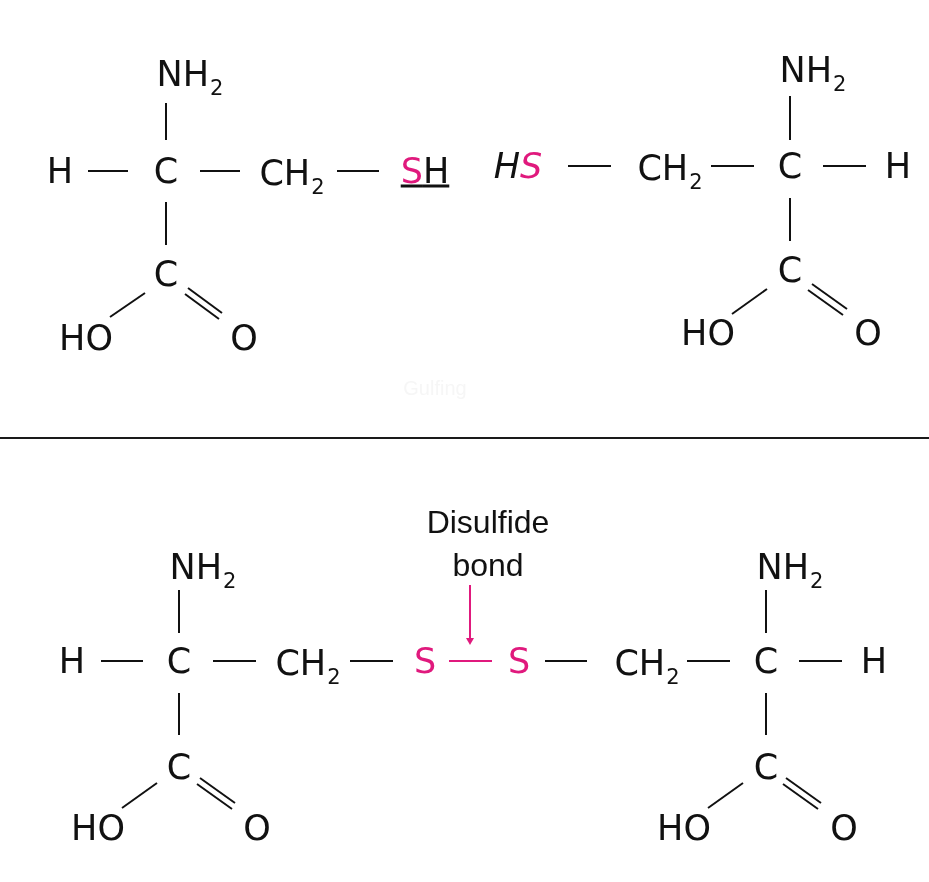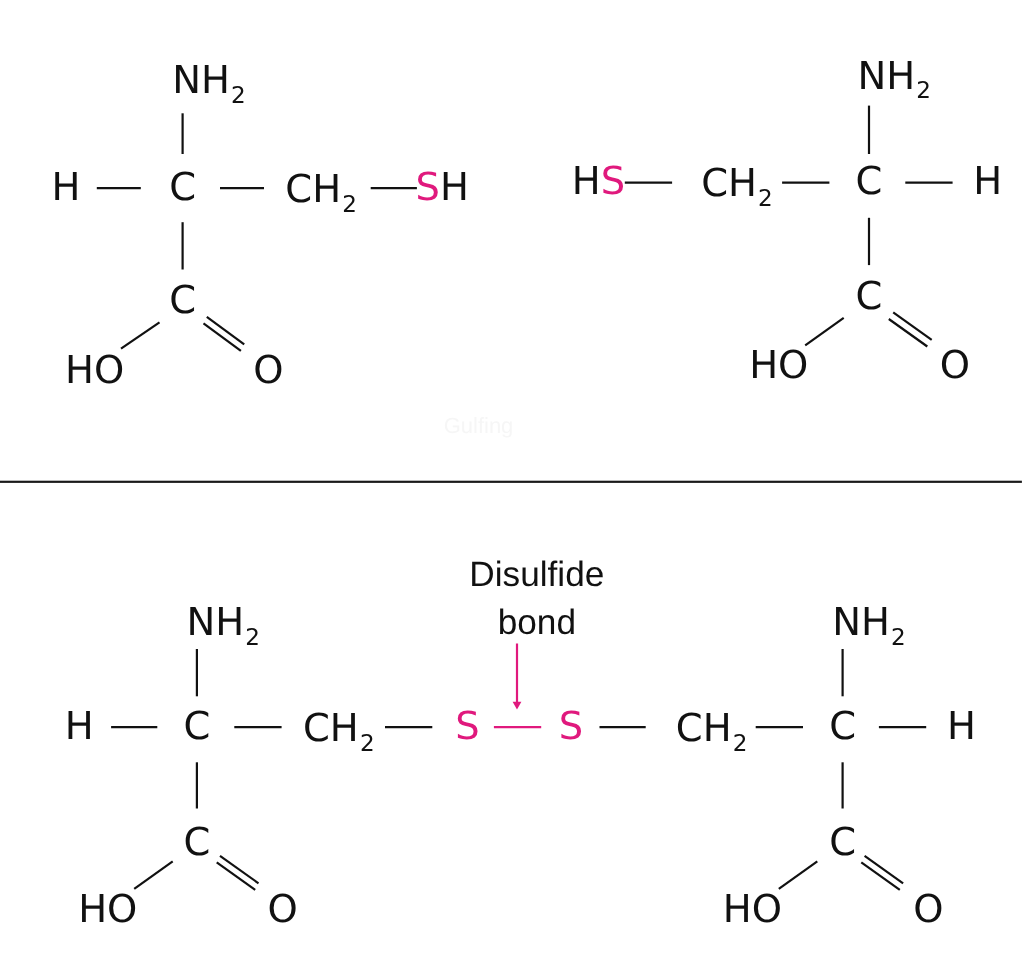--- a/index.html
+++ b/index.html
@@ -85,27 +85,27 @@
       <line x1="449" y1="661" x2="492" y2="661"></line>
       <line x1="470" y1="585" x2="470" y2="640"></line>
     </g>
     <polygon points="466,638 474,638 470,645" fill="#e0197d"></polygon>
   </svg>
 
   <div class="lbl" style="left:190px; top:74px;"><span>NH</span><sub>2</sub></div>
   <div class="lbl" style="left:60px; top:171px;">H</div>
   <div class="lbl" style="left:166px; top:171px;">C</div>
   <div class="lbl" style="left:292px; top:173px;"><span>CH</span><sub>2</sub></div>
-  <div class="lbl" style="left:402px; top:171px;"><span class="pink">S</span><span>H</span></div>
+  <div class="lbl" style="left:425px; top:171px;text-decoration:underline;"><span class="pink">S</span><span>H</span></div>
   <div class="lbl" style="left:166px; top:274px;">C</div>
   <div class="lbl" style="left:86px; top:338px;">HO</div>
   <div class="lbl" style="left:244px; top:338px;">O</div>
 
   <div class="lbl" style="left:813px; top:70px;"><span>NH</span><sub>2</sub></div>
-  <div class="lbl" style="left:544px; top:166px;"><span>H</span><span class="pink">S</span></div>
+  <div class="lbl" style="left:518px; top:166px;font-style:italic;"><span>H</span><span class="pink">S</span></div>
   <div class="lbl" style="left:670px; top:168px;"><span>CH</span><sub>2</sub></div>
   <div class="lbl" style="left:790px; top:166px;">C</div>
   <div class="lbl" style="left:898px; top:166px;">H</div>
   <div class="lbl" style="left:790px; top:270px;">C</div>
   <div class="lbl" style="left:708px; top:333px;">HO</div>
   <div class="lbl" style="left:868px; top:333px;">O</div>
 
   <div class="watermark" style="left:435px; top:388px;">Gulfing</div>
 
   <div class="divider"></div>

